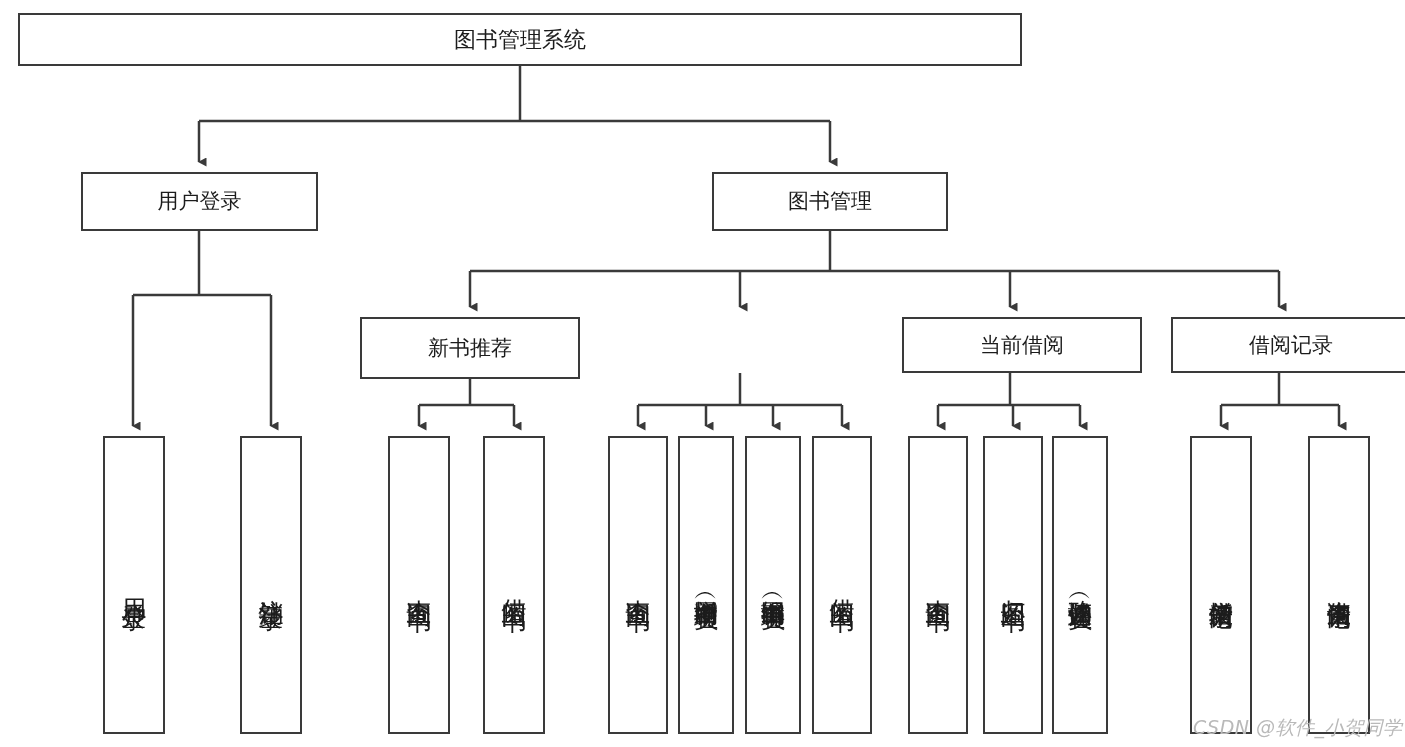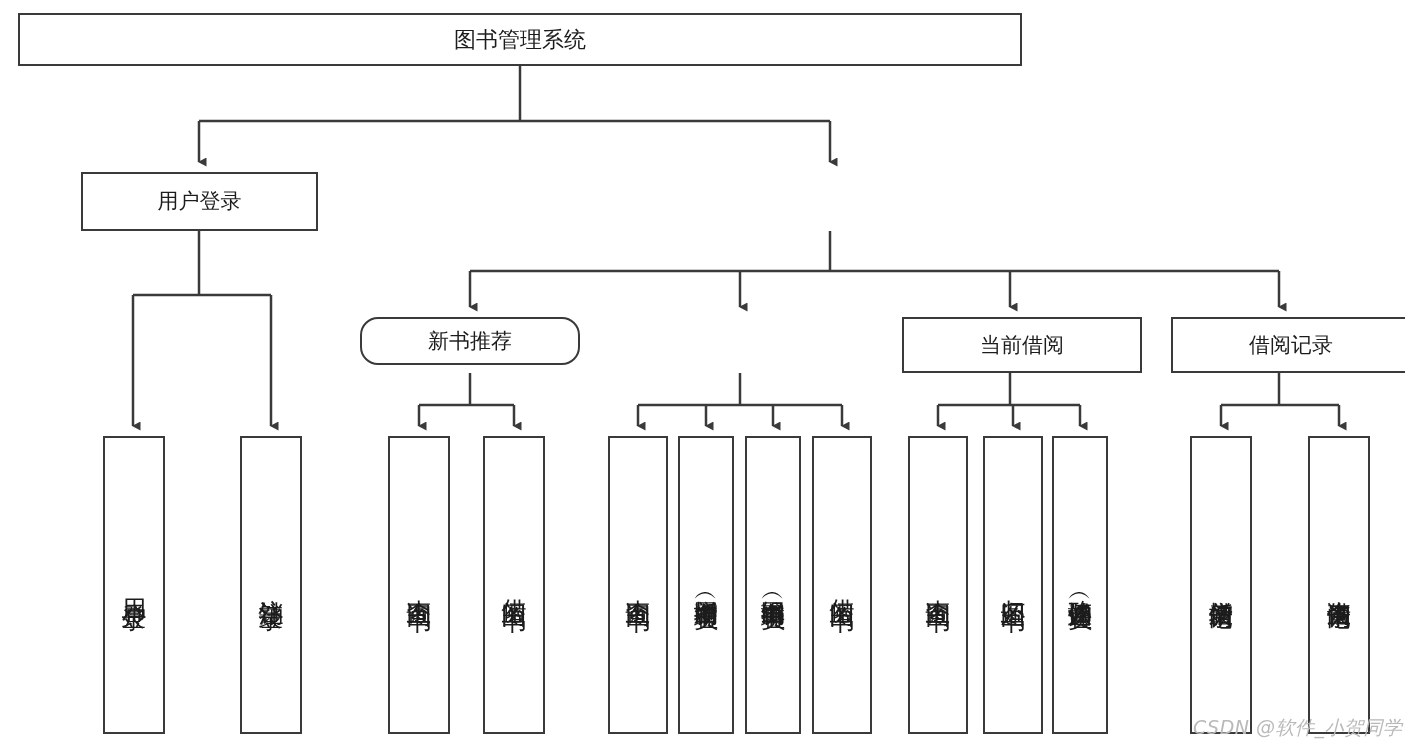--- a/index.html
+++ b/index.html
@@ -131,22 +131,25 @@
     </g>
   </svg>
 
   <div class="node root horizontal" id="node-root" style="left: 18px; top: 13px; width: 1004px; height: 53px;">
     <span class="label">图书管理系统</span>
   </div>
 
   <div class="node horizontal" id="node-l2-0" style="left: 81px; top: 172px; width: 237px; height: 59px;">
     <span class="label">用户登录</span>
   </div>
+  <div class="node horizontal" id="node-l2-1" style="left: 712px; top: 172px; width: 236px; height: 59px;">
+    <span class="label">图书管理</span>
+  </div>
 
-  <div class="node horizontal" id="node-l3-0" style="left: 360px; top: 317px; width: 220px; height: 48px; border-radius: 18px;">
+  <div class="node horizontal" id="node-l3-0" style="left: 360px; top: 317px; width: 220px; height: 62px;">
     <span class="label">新书推荐</span>
   </div>
   <div class="node horizontal" id="node-l3-2" style="left: 902px; top: 317px; width: 240px; height: 56px;">
     <span class="label">当前借阅</span>
   </div>
   <div class="node horizontal" id="node-l3-3" style="left: 1171px; top: 317px; width: 240px; height: 56px;">
     <span class="label">借阅记录</span>
   </div>
 
   <div class="node vertical" id="node-leaf-0" style="left: 103px; top: 436px; width: 62px; height: 298px;">

